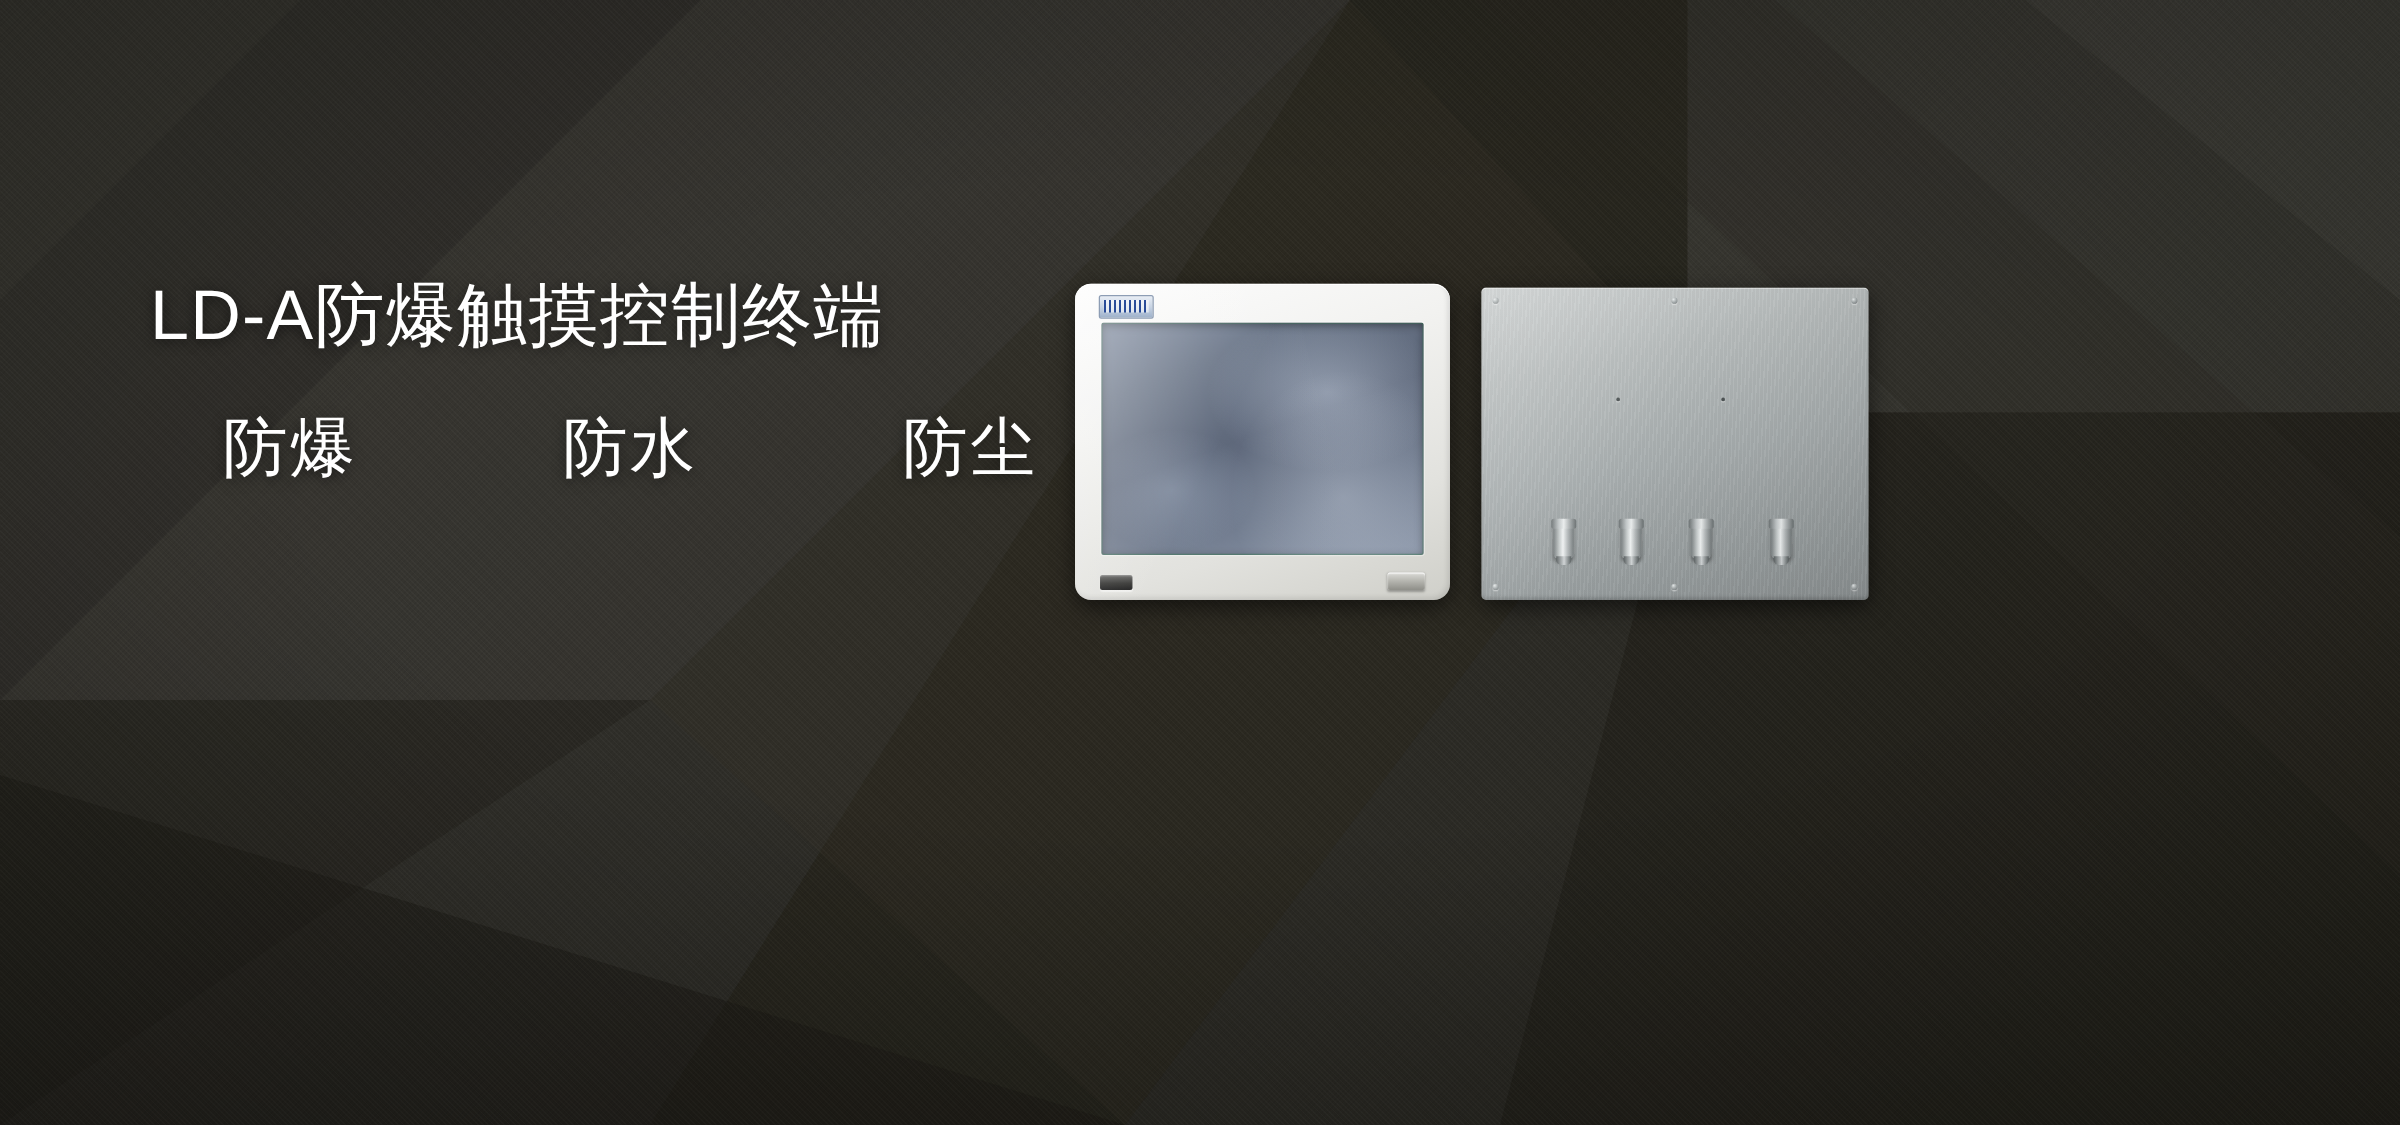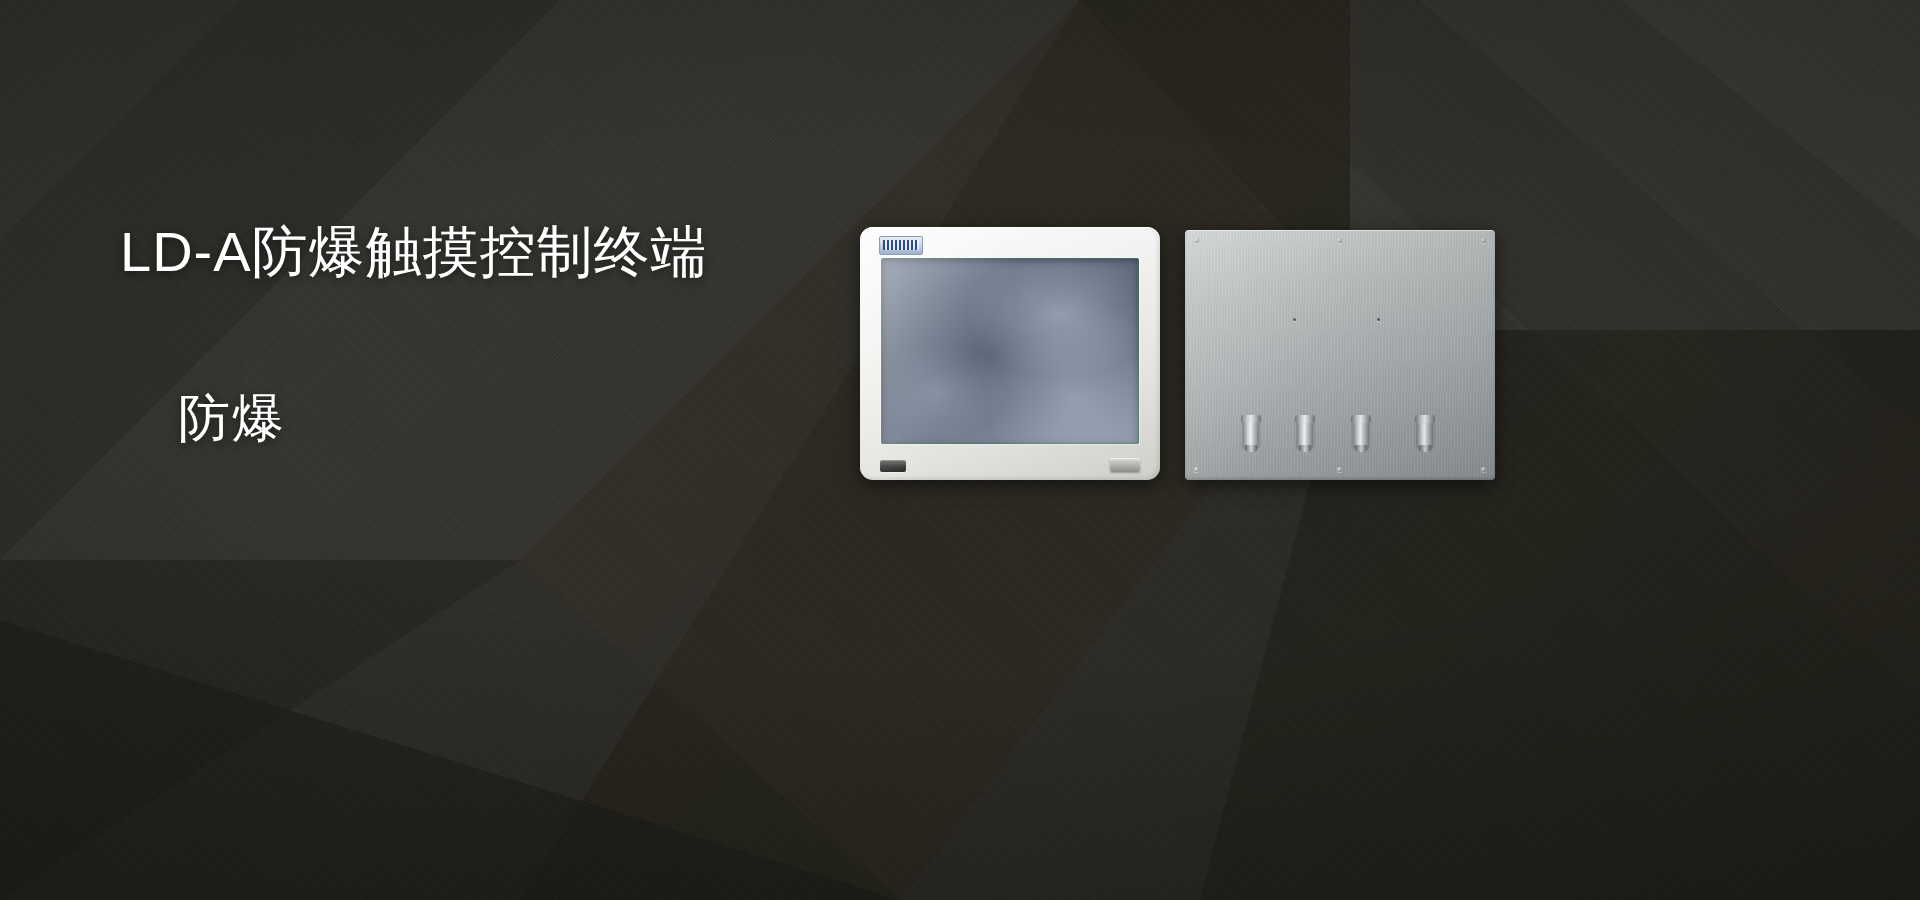--- a/index.html
+++ b/index.html
@@ -54,21 +54,21 @@
     color: #ffffff;
     font-size: 56px;
     line-height: 1.08;
     font-weight: 500;
     letter-spacing: 1px;
     white-space: nowrap;
     text-shadow: 0 2px 10px rgba(0,0,0,0.55);
   }
   .features {
     display: flex;
-    margin-top: 102px;
+    margin-top: 42px;
     margin-left: -24px;
   }
   .feature {
     color: #ffffff;
     font-size: 52px;
     font-weight: 500;
     letter-spacing: 2px;
     white-space: nowrap;
     width: 272px;
     text-align: center;
@@ -284,20 +284,22 @@
     <polygon points="0,0 240,0 0,240" fill="#403f38" opacity="0.25"></polygon>
   </svg>
 
   <div class="texture"></div>
   <div class="vignette"></div>
 
   <div class="text-block">
     <div class="headline">LD-A防爆触摸控制终端</div>
     <div class="features">
       <div class="feature">防爆</div>
+      <div class="feature">防水</div>
+      <div class="feature">防尘</div>
     </div>
   </div>
 
   <div class="products">
 
     <div class="panel-front">
       <div class="front-logo">
         <div class="lg-mark"></div>
       </div>
       <div class="screen"></div>

